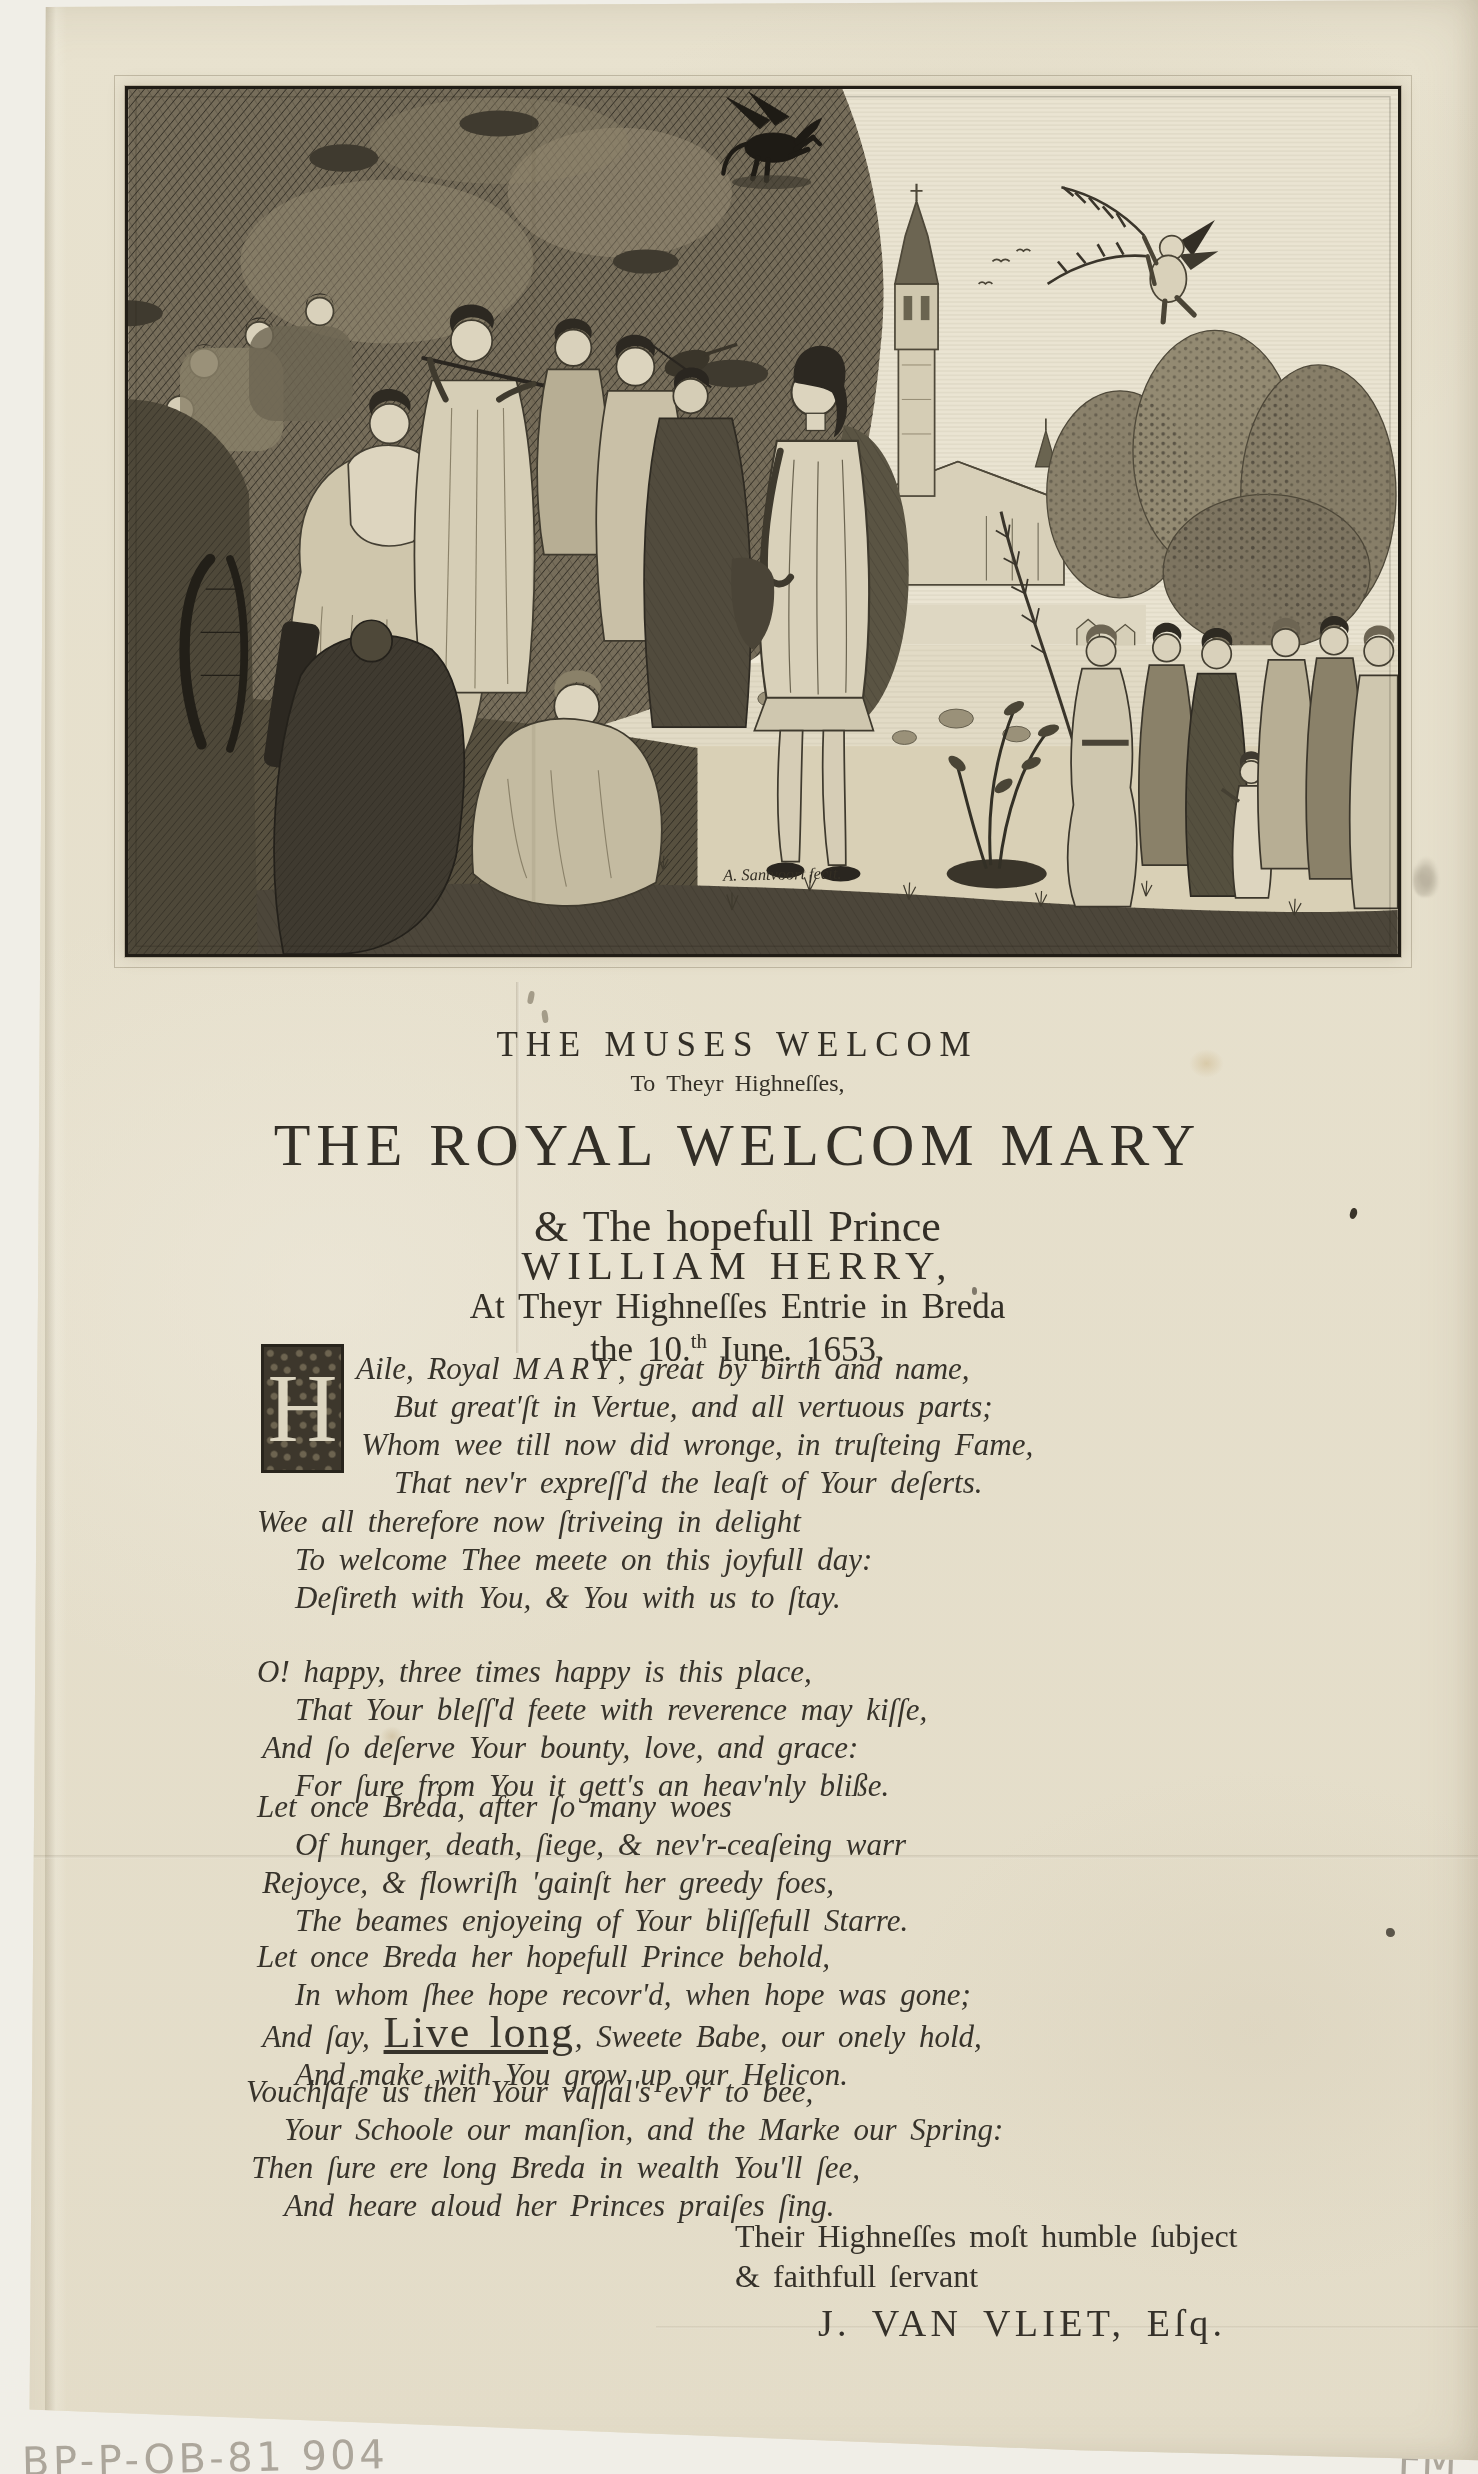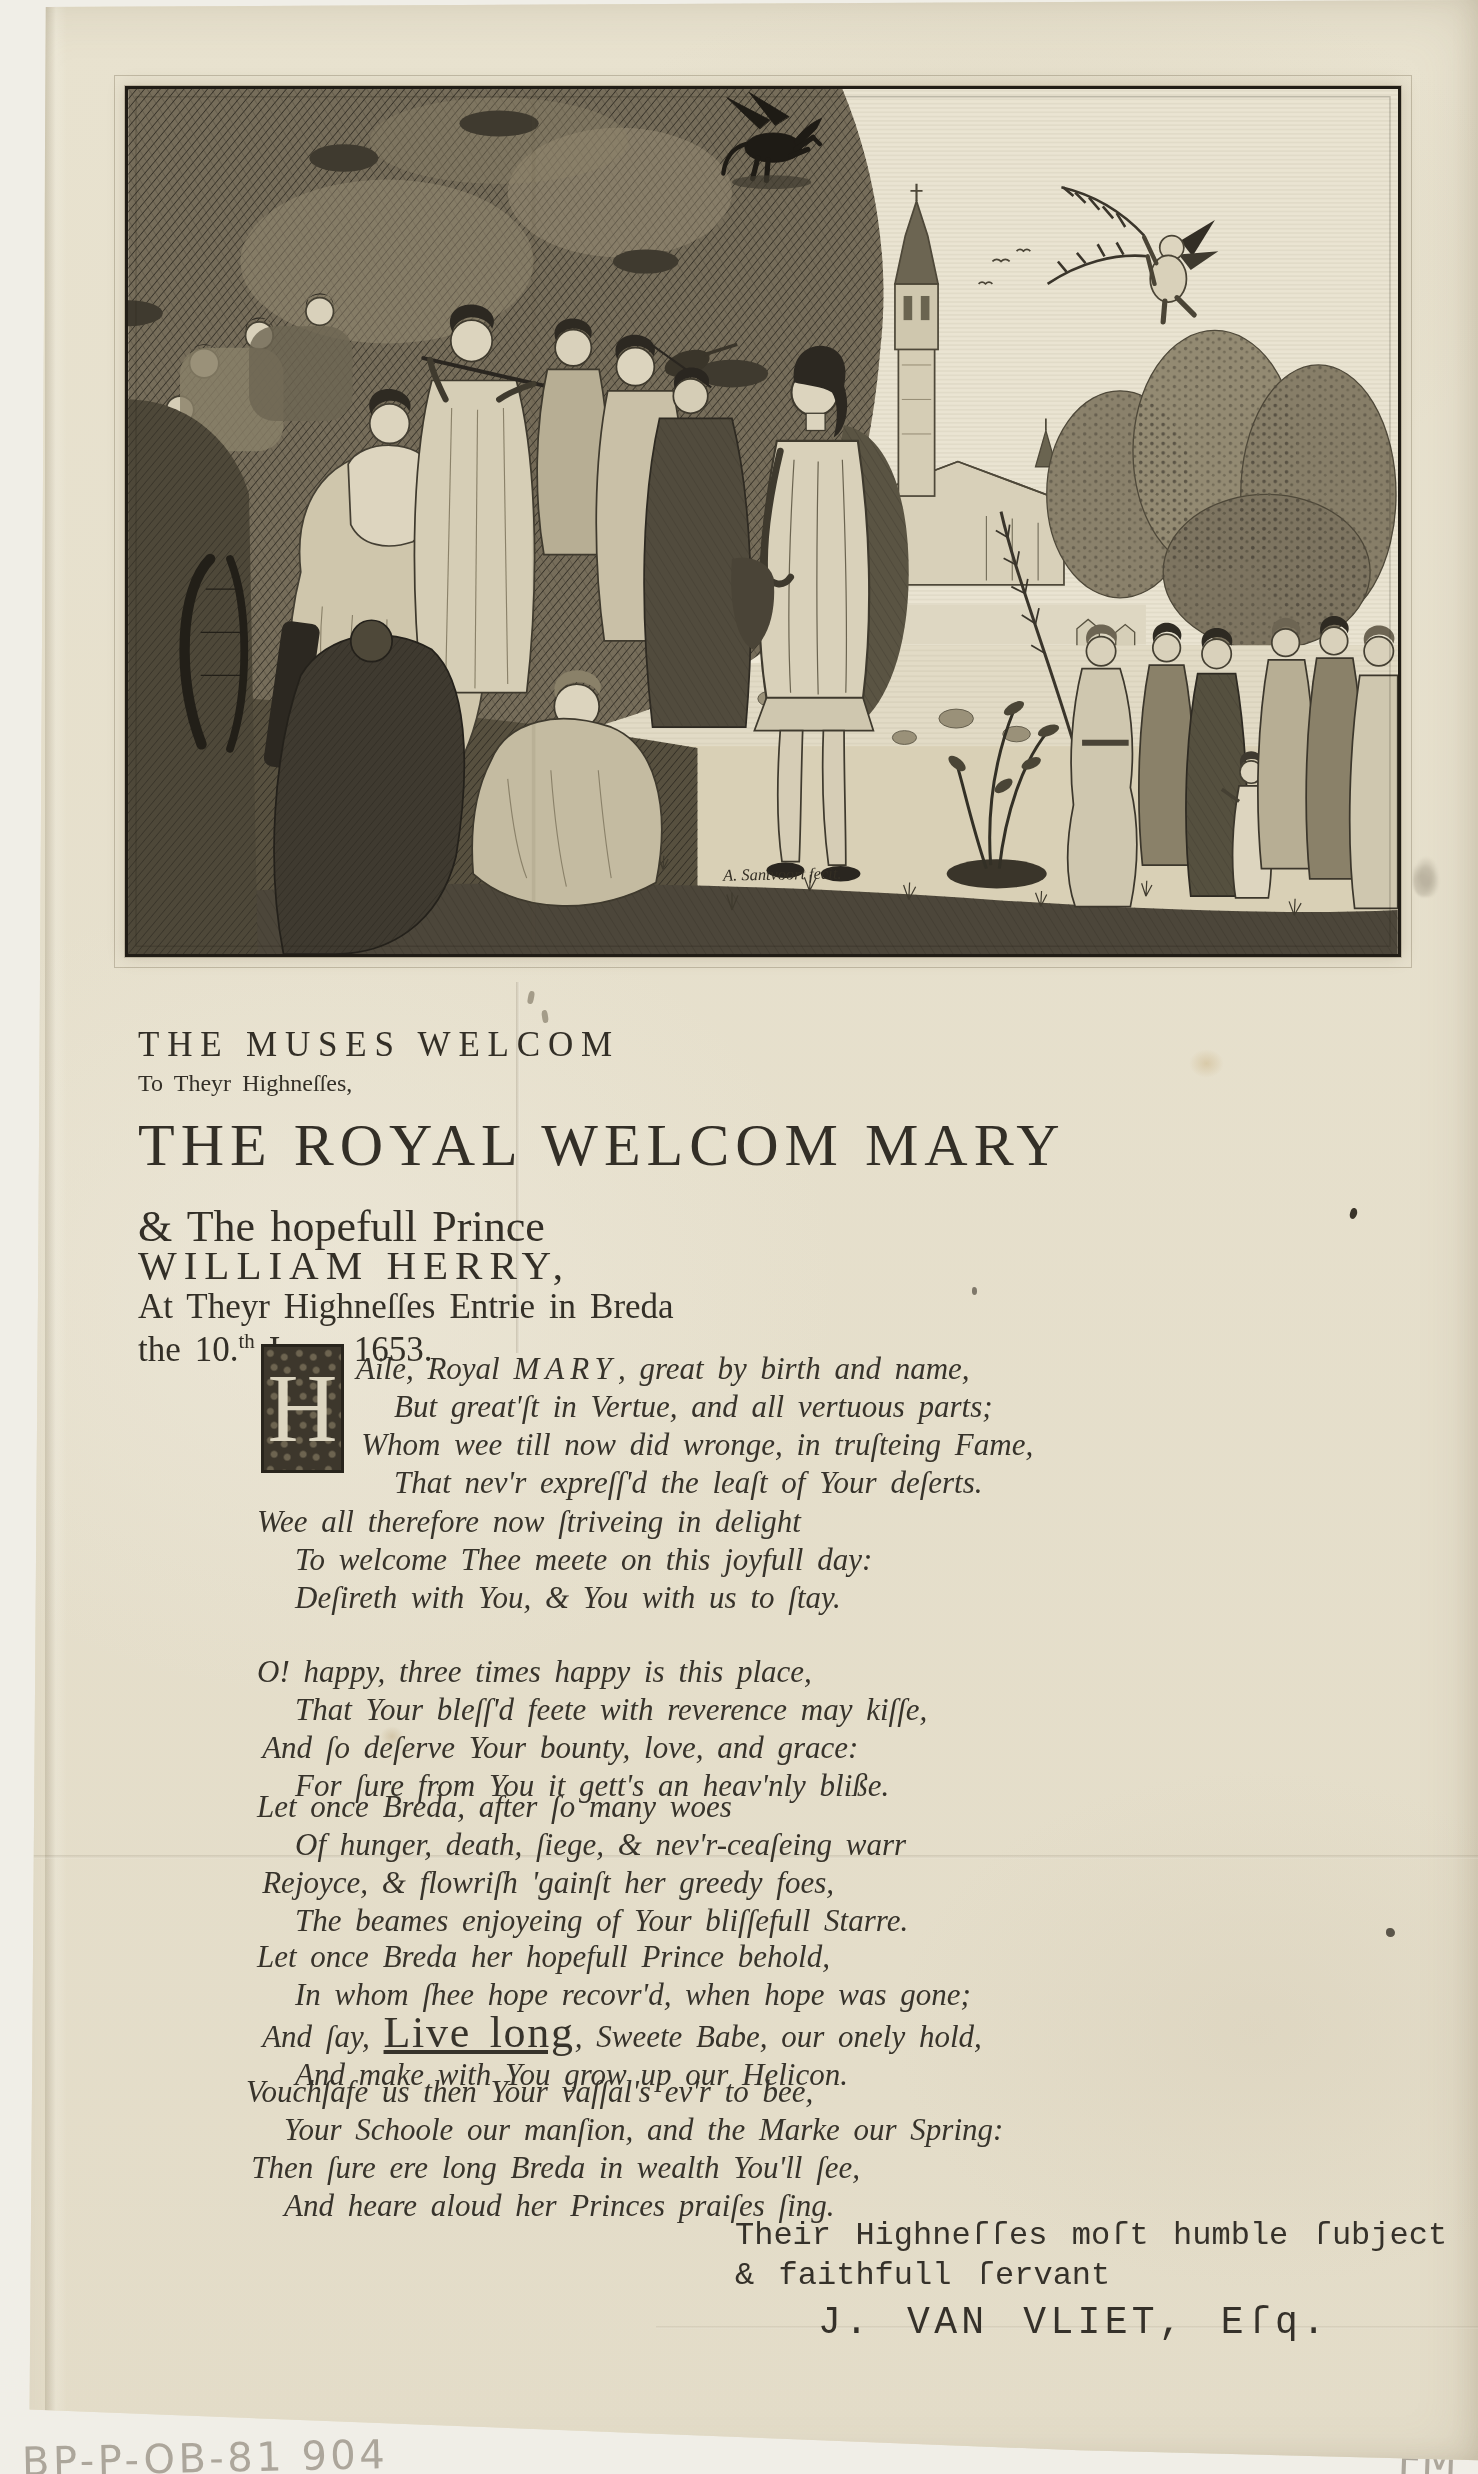--- a/index.html
+++ b/index.html
@@ -40,21 +40,21 @@
          filter:blur(0.9px);border-radius:40%;}
   .stitch{position:absolute;width:6px;height:13px;background:#6d6450;opacity:.55;border-radius:40%;}
   
   .plate{position:absolute;left:125px;top:86px;width:1270px;height:865px;
          border:3.5px solid #211d16;box-sizing:content-box;
          box-shadow:0 0 0 0.9px rgba(70,60,40,.25), 0 0 15.5px rgba(120,105,70,.25);}
   .plate::after{content:"";position:absolute;left:-14px;top:-14px;right:-14px;bottom:-14px;
          border:0.9px solid rgba(120,108,82,.35);pointer-events:none;}
   .plate svg{display:block;}
   
-  .tline{position:absolute;left:138px;width:1199px;text-align:left;color:#332f27;white-space:nowrap;}
+  .tline{position:absolute;left:138px;width:1199px;text-align:center;color:#332f27;white-space:nowrap;}
   .t1{top:1025px;font-size:35px;letter-spacing:7.8px;}
   .t2{top:1070px;font-size:24px;word-spacing:5.2px;}
   .t3{top:1111px;font-size:60px;letter-spacing:6px;}
   .t4{top:1201px;font-size:44px;word-spacing:4.3px;}
   .t5{top:1241px;font-size:41px;letter-spacing:7px;}
   .t6{top:1287px;font-size:35px;word-spacing:5.2px;}
   .t7{top:1329px;font-size:35px;word-spacing:5.2px;}
   .t7 sup{font-size:21px;}
   
   .dropcap{position:absolute;left:261px;top:1344px;width:83px;height:129px;
@@ -70,21 +70,21 @@
   .dropcap span{font-size:97px;line-height:1;color:#ddd6c1;font-family:"Liberation Serif",serif;}
   .stanza{position:absolute;}
   .pline{white-space:nowrap;font:italic 31px/38px "Liberation Serif","DejaVu Serif",serif;
          color:#37332b;word-spacing:6px;}
   .ind{margin-left:38px;}
   .i2{margin-left:5.2px;}
   .spaced{letter-spacing:6px;text-align:right;}
   .roman{font-style:normal;font-size:44px;letter-spacing:1.7px;text-decoration:underline;}
   
   .closing{position:absolute;left:735px;top:2216px;color:#35312a;}
-  .cline{white-space:nowrap;font-size:32px;line-height:40px;word-spacing:5.2px;font-family:Liberation Mono, monospace;}
+  .cline{white-space:nowrap;font-size:32px;line-height:40px;word-spacing:5.2px;}
   .csig{margin-left:83px;margin-top:7px;font-size:38px;letter-spacing:4.3px;word-spacing:7.8px;}
 </style>
 </head>
 <body>
 
 <div class="canvas">
 
   <div class="pencil pencil-left">BP-P-OB-81 904</div>
   <div class="pencil pencil-right">FM</div>
 

